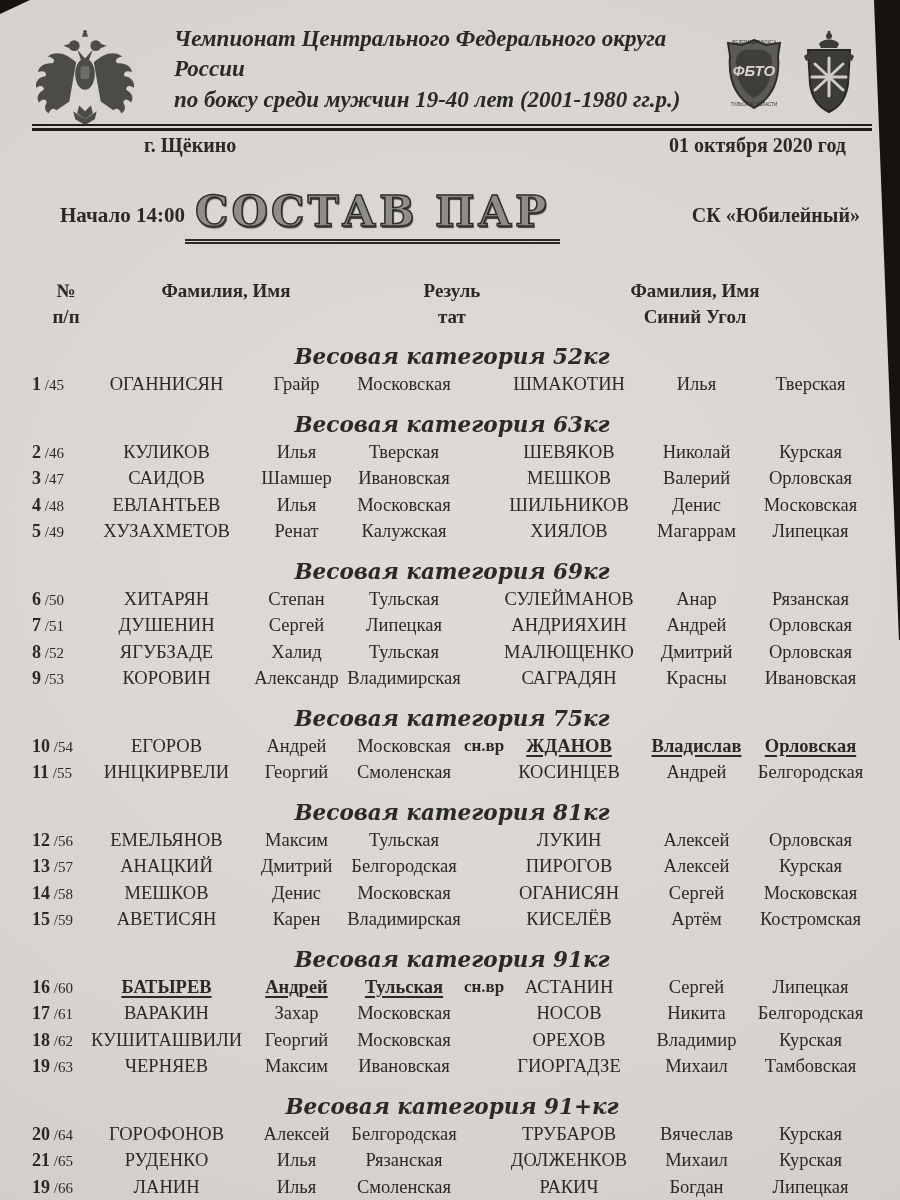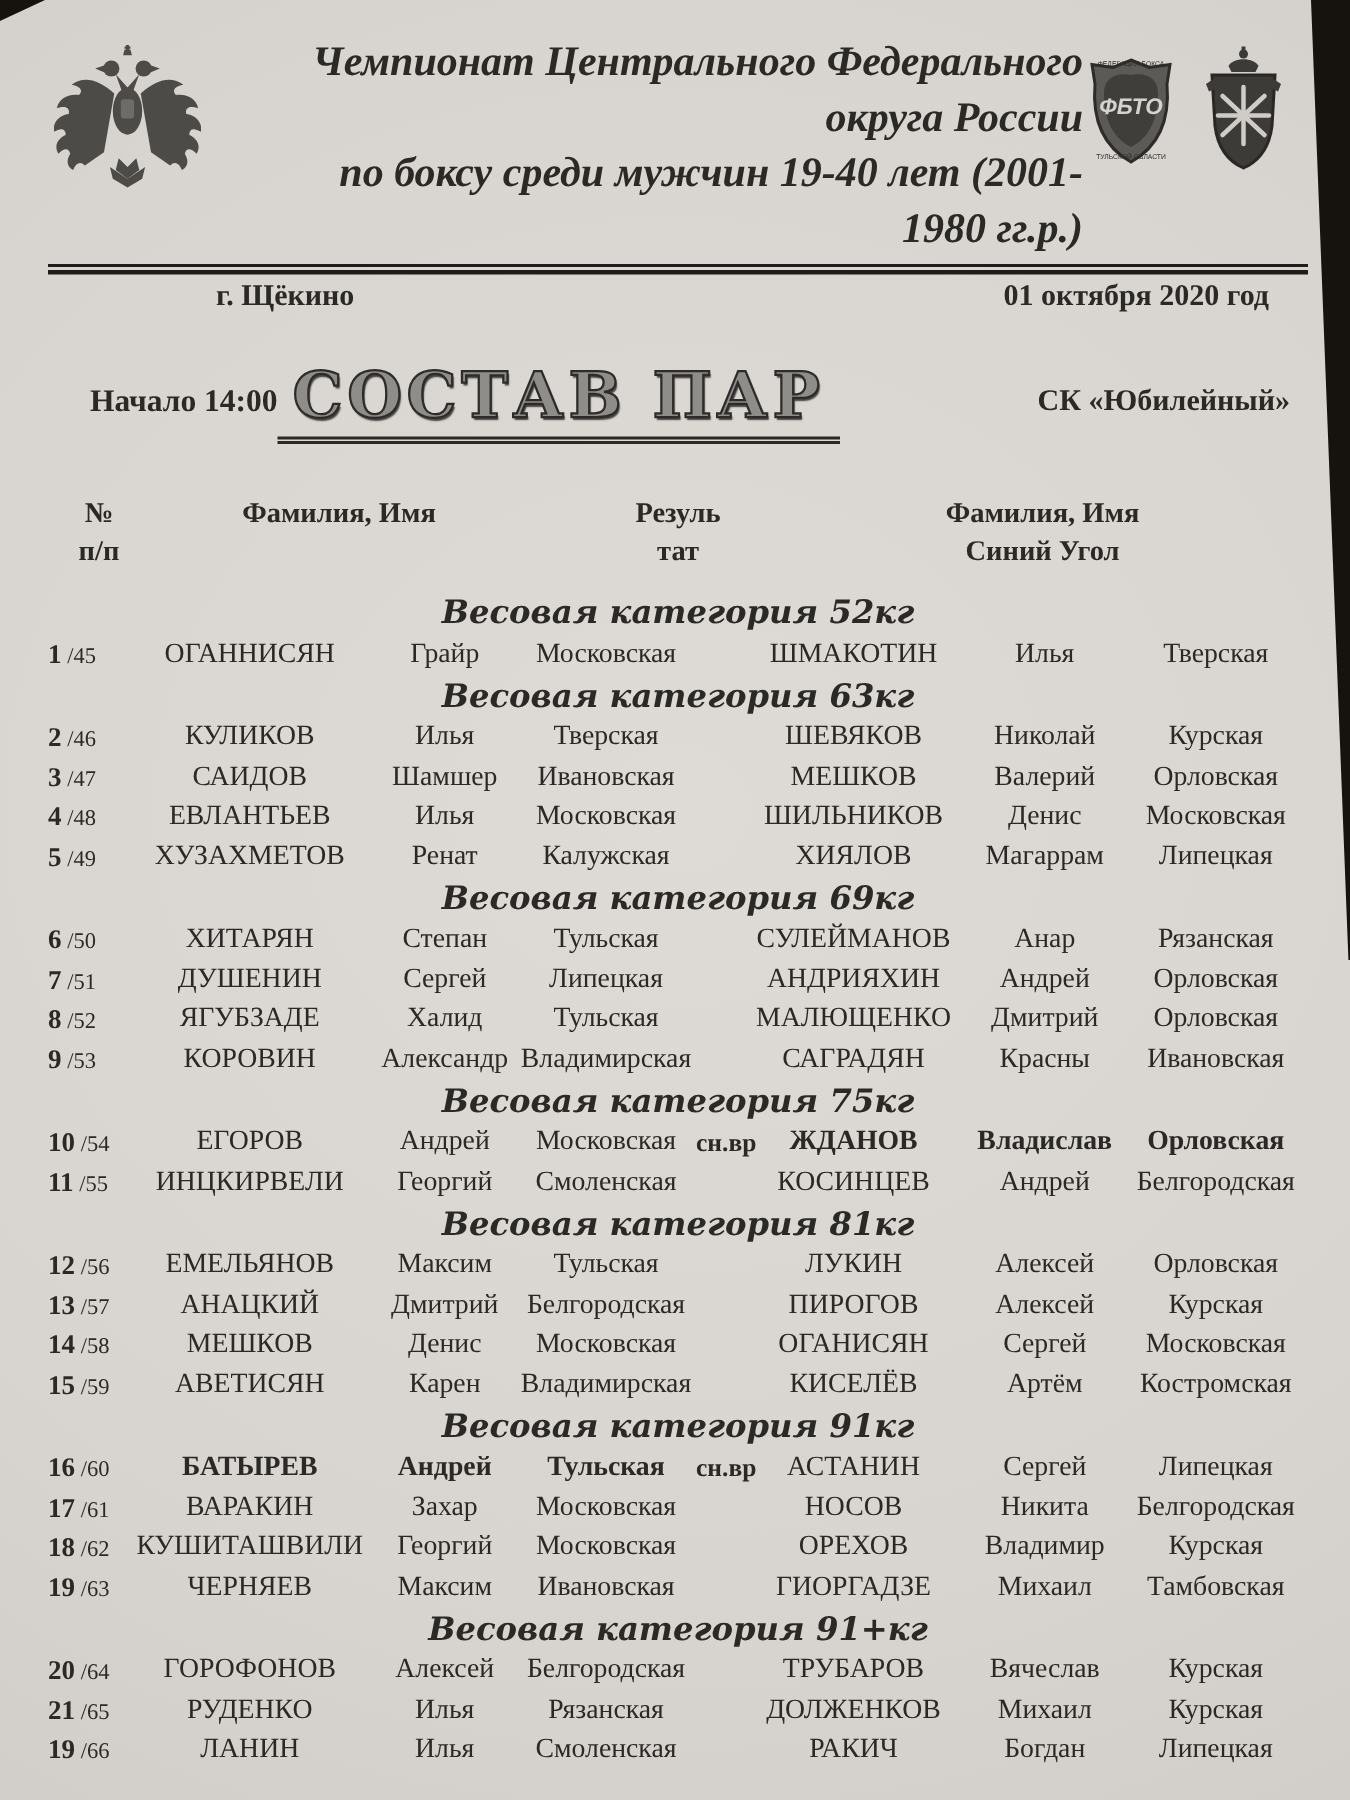--- a/index.html
+++ b/index.html
@@ -15,22 +15,22 @@
                clip-path:polygon(0 0,100% 0,100% 100%,96% 100%);}
   .corner-left{position:absolute;top:0;left:0;width:30px;height:14px;background:#16120e;
                clip-path:polygon(0 0,100% 0,0 100%);}
   .content{position:absolute;left:32px;right:28px;top:10px;}
 
   
   .masthead{position:relative;min-height:96px;}
   .emblem-left{position:absolute;left:4px;top:4px;}
   .emblem-fbto{position:absolute;right:86px;top:12px;}
   .emblem-tula{position:absolute;right:14px;top:6px;}
-  .mast-titles{margin:14px 150px 0 142px;text-align:right;
-               font-weight:bold;font-style:italic;font-size:28px;line-height:1.32;}
+  .mast-titles{margin:14px 150px 0 142px;text-align:left;
+               font-weight:bold;font-style:italic;font-size:23px;line-height:1.32;}
   .rule-double{margin-top:4px;height:2px;border-top:2px solid #1f1d1b;border-bottom:3px solid #1f1d1b;}
 
   .place-date{display:flex;justify-content:space-between;font-weight:bold;font-size:20px;
               margin:3px 26px 0 112px;}
 
   .title-row{display:flex;align-items:center;margin:30px 12px 0 28px;}
   .start-time{font-weight:bold;font-size:21px;white-space:nowrap;}
   .main-title-wrap{flex:1;}
   .main-title{display:inline-block;font-family:"DejaVu Serif", serif;font-weight:bold;
               font-size:42px;letter-spacing:3px;color:#8f8d8a;
@@ -39,28 +39,28 @@
   .venue{font-weight:bold;font-size:20px;white-space:nowrap;}
 
   
   .col-head{display:grid;grid-template-columns:68px 252px 200px 1fr;
             margin-top:34px;font-weight:bold;font-size:19px;line-height:1.35;text-align:center;}
   .col-head .blue-h{padding-right:34px;}
 
   
   .pairs{margin-top:14px;}
   .cat-title{text-align:center;font-family:"DejaVu Serif", serif;font-weight:bold;
-             font-style:italic;font-size:21.5px;line-height:28px;margin-top:1px;}
+             font-style:italic;font-size:21.5px;line-height:28px;margin-top:13px;}
   .bout-row{display:grid;grid-template-columns:52px 165px 95px 120px 30px 150px 105px 1fr;
             height:26.5px;align-items:center;font-size:18.5px;white-space:nowrap;}
   .bout-row .c{text-align:center;overflow:visible;}
   .bout-row .no{text-align:left;font-size:15px;}
   .bout-row .no b{font-size:18px;font-weight:bold;}
   .bout-row .result{font-weight:bold;font-size:17px;}
-  .winner{text-decoration-thickness:1.5px;text-underline-offset:3px;font-weight:bold;}
+  .winner{text-decoration:underline;text-decoration-thickness:1.5px;text-underline-offset:3px;font-weight:bold;}
 
   svg text{font-family:"Liberation Sans", sans-serif;}
 </style>
 </head>
 <body>
 
 <div class="photo">
   <div class="paper"></div>
   <div class="corner-left"></div>
   <div class="wedge-right"></div>

